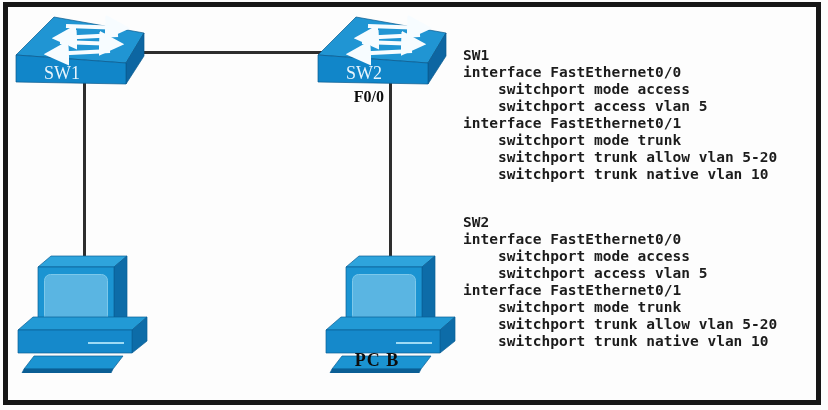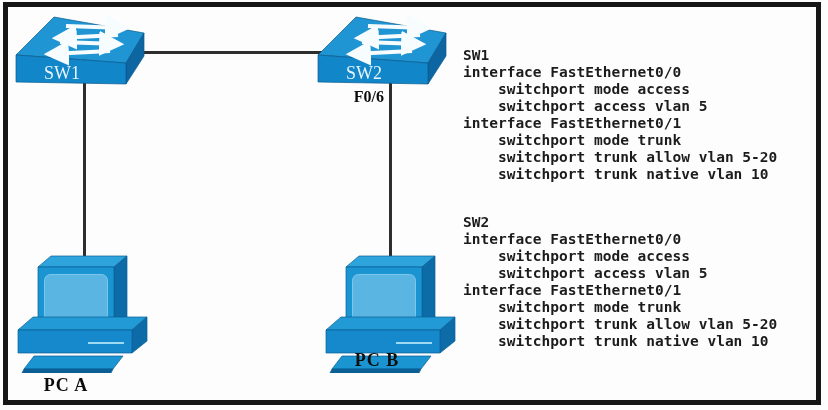--- a/index.html
+++ b/index.html
@@ -75,21 +75,21 @@
     </g>
     <g stroke="#f7fcff" stroke-width="4.2" fill="none">
       <line x1="52" y1="18" x2="110" y2="20" marker-end="url(#ah2)"></line>
       <line x1="104" y1="27" x2="44" y2="30" marker-end="url(#ah2)"></line>
       <line x1="46" y1="34" x2="104" y2="36" marker-end="url(#ah2)"></line>
       <line x1="96" y1="43" x2="36" y2="46" marker-end="url(#ah2)"></line>
     </g>
     <text class="sw-text" x="48" y="71" text-anchor="middle">SW2</text>
   </svg>
 
-  <div class="port-label" style="left:306px;top:88px;width:78px;">F0/6</div>
+  <div class="port-label" style="left:306px;top:88px;width:78px;">F0/0</div>
 
   <svg class="dev" style="left:14px;top:251px;" width="136" height="122" viewBox="0 0 136 122">
     <g stroke="#0a5f95" stroke-width="0.7" stroke-linejoin="round">
       <g>
         <polygon points="24,16 100,16 113,5 37,5" fill="#2ea4dc"></polygon>
         <polygon points="100,16 113,5 113,67 100,79" fill="#0d6ca8"></polygon>
         <rect x="24" y="16" width="76" height="63" fill="#1b94d2"></rect>
         <rect x="30.5" y="23.5" width="63" height="47" rx="6" fill="#5ab5e2" stroke="#7cc8ea" stroke-width="1"></rect>
       </g>
       <g>
@@ -119,21 +119,20 @@
         <rect x="4" y="79" width="114" height="23" fill="#1589cb"></rect>
         <line x1="74" y1="92" x2="110" y2="92" stroke="#9ddaf4" stroke-width="2"></line>
       </g>
       <g>
         <polygon points="20,105 109,105 99,118 10,118" fill="#1b94d2"></polygon>
         <polygon points="10,118 99,118 97,122 8,122" fill="#0b5f95"></polygon>
       </g>
     </g>
   </svg>
 
-  <div class="dev-label" style="left:26px;top:375px;width:80px;">PC A</div>
   <div class="dev-label" style="left:337px;top:350px;width:80px;">PC B</div>
 
   <div class="config" style="top:47px;">SW1
 interface FastEthernet0/0
     switchport mode access
     switchport access vlan 5
 interface FastEthernet0/1
     switchport mode trunk
     switchport trunk allow vlan 5-20
     switchport trunk native vlan 10</div>

